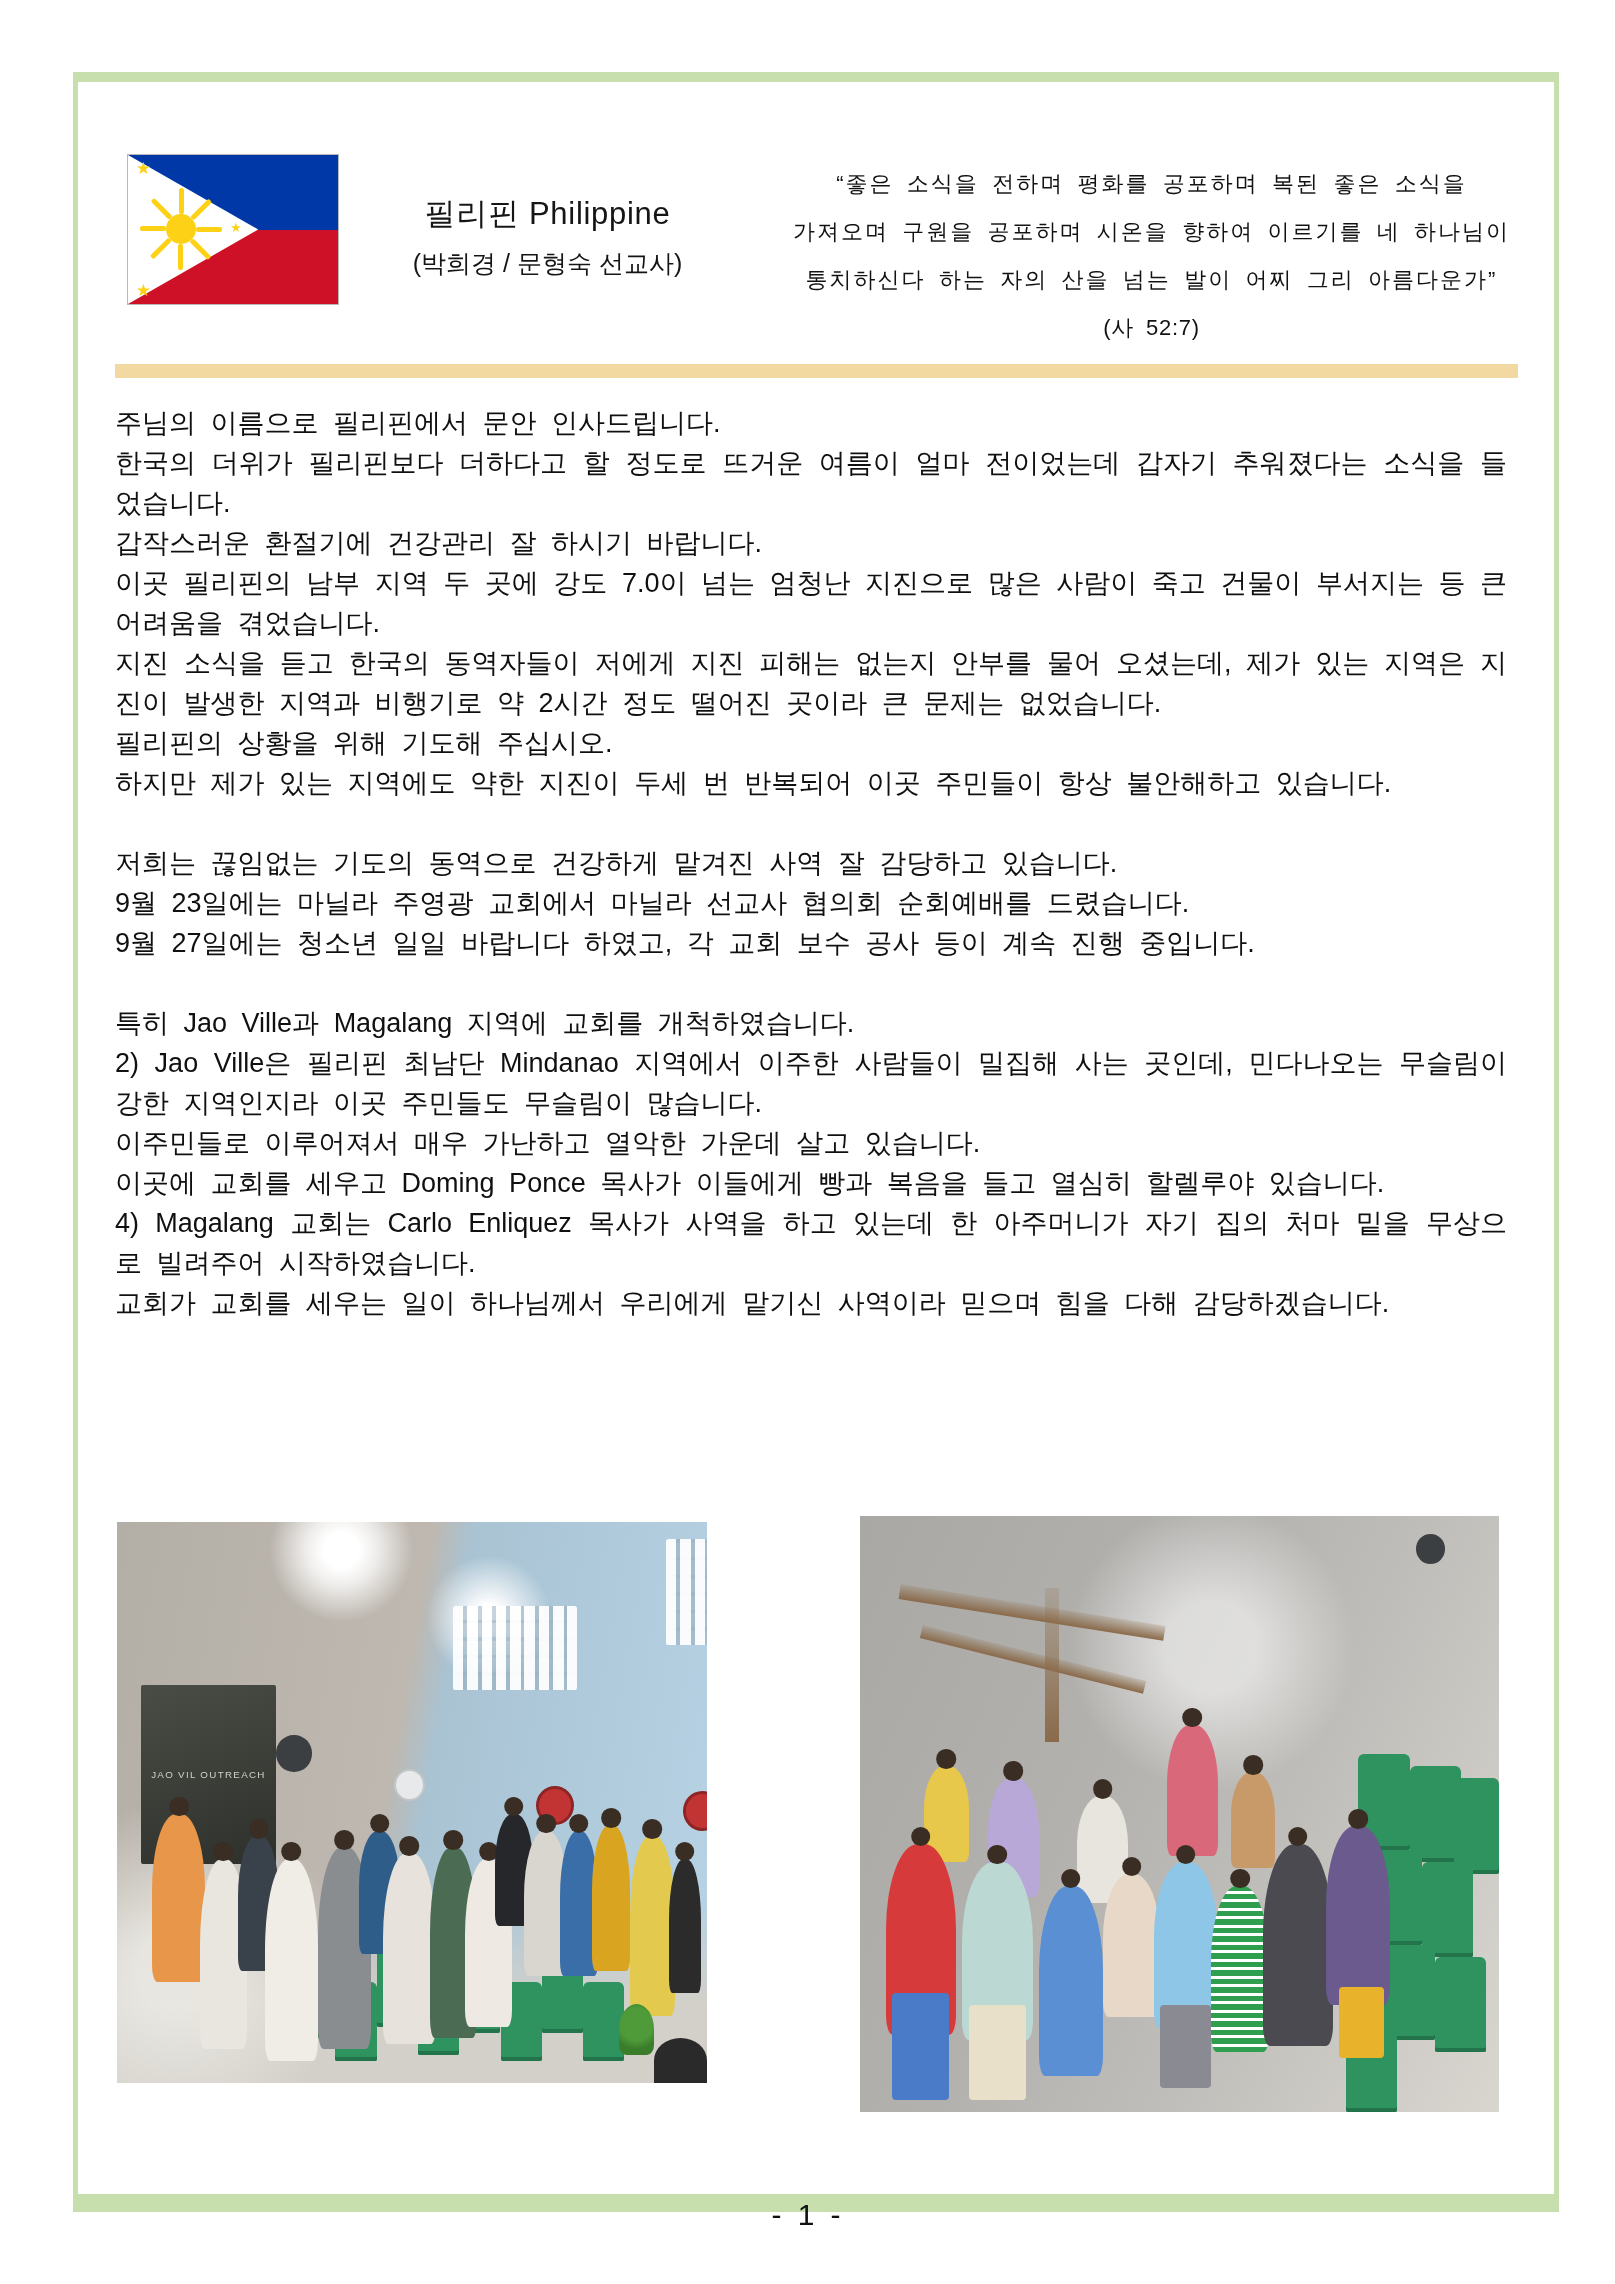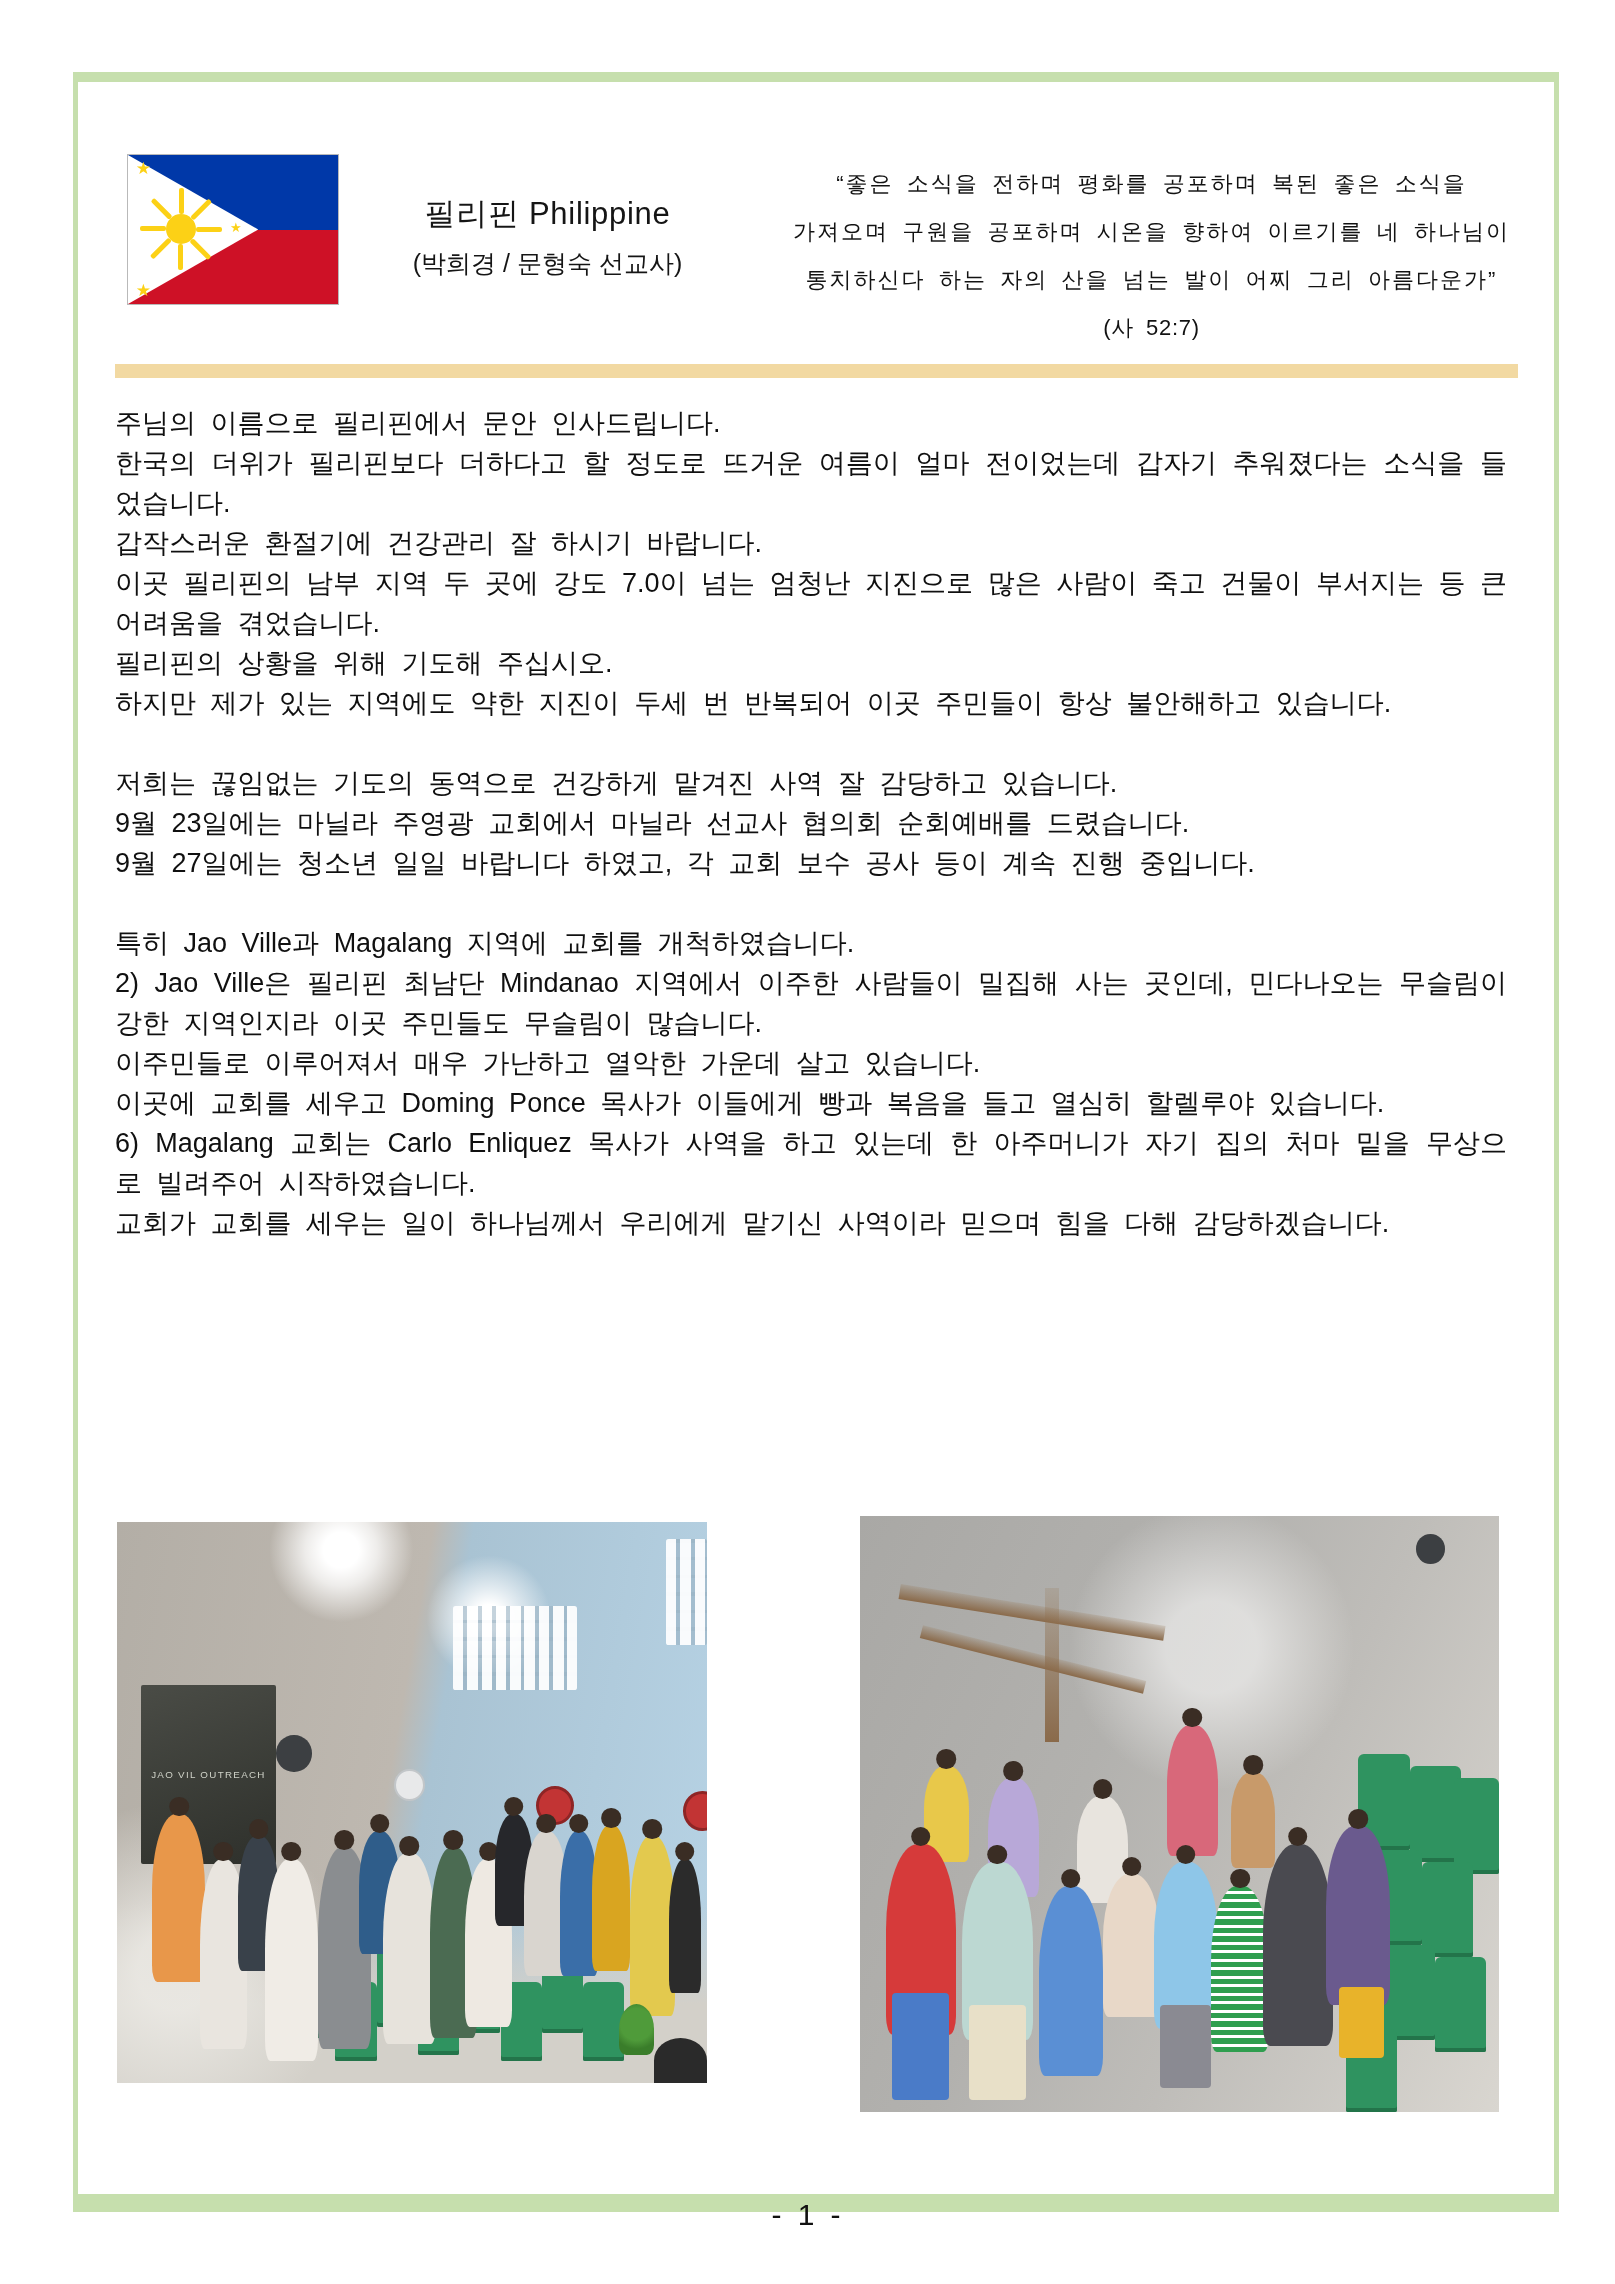--- a/index.html
+++ b/index.html
@@ -152,34 +152,35 @@
   </div>
 
   <div class="divider"></div>
 
   <div class="body-text">
     <div class="sec">
       <p>주님의 이름으로 필리핀에서 문안 인사드립니다.</p>
       <p>한국의 더위가 필리핀보다 더하다고 할 정도로 뜨거운 여름이 얼마 전이었는데 갑자기 추워졌다는 소식을 들었습니다.</p>
       <p>갑작스러운 환절기에 건강관리 잘 하시기 바랍니다.</p>
       <p>이곳 필리핀의 남부 지역 두 곳에 강도 7.0이 넘는 엄청난 지진으로 많은 사람이 죽고 건물이 부서지는 등 큰 어려움을 겪었습니다.</p>
+      <p>지진 소식을 듣고 한국의 동역자들이 저에게 지진 피해는 없는지 안부를 물어 오셨는데, 제가 있는 지역은 지진이 발생한 지역과 비행기로 약 2시간 정도 떨어진 곳이라 큰 문제는 없었습니다.</p>
       <p>필리핀의 상황을 위해 기도해 주십시오.</p>
       <p>하지만 제가 있는 지역에도 약한 지진이 두세 번 반복되어 이곳 주민들이 항상 불안해하고 있습니다.</p>
     </div>
     <div class="sec">
       <p>저희는 끊임없는 기도의 동역으로 건강하게 맡겨진 사역 잘 감당하고 있습니다.</p>
       <p>9월 23일에는 마닐라 주영광 교회에서 마닐라 선교사 협의회 순회예배를 드렸습니다.</p>
       <p>9월 27일에는 청소년 일일 바랍니다 하였고, 각 교회 보수 공사 등이 계속 진행 중입니다.</p>
     </div>
     <div class="sec">
       <p>특히 Jao Ville과 Magalang 지역에 교회를 개척하였습니다.</p>
       <p>2) Jao Ville은 필리핀 최남단 Mindanao 지역에서 이주한 사람들이 밀집해 사는 곳인데, 민다나오는 무슬림이 강한 지역인지라 이곳 주민들도 무슬림이 많습니다.</p>
       <p>이주민들로 이루어져서 매우 가난하고 열악한 가운데 살고 있습니다.</p>
       <p>이곳에 교회를 세우고 Doming Ponce 목사가 이들에게 빵과 복음을 들고 열심히 할렐루야 있습니다.</p>
-      <p>6) Magalang 교회는 Carlo Enliquez 목사가 사역을 하고 있는데 한 아주머니가 자기 집의 처마 밑을 무상으로 빌려주어 시작하였습니다.</p>
+      <p>4) Magalang 교회는 Carlo Enliquez 목사가 사역을 하고 있는데 한 아주머니가 자기 집의 처마 밑을 무상으로 빌려주어 시작하였습니다.</p>
       <p>교회가 교회를 세우는 일이 하나님께서 우리에게 맡기신 사역이라 믿으며 힘을 다해 감당하겠습니다.</p>
     </div>
   </div>
 
   <div class="photo photo-left">
     <div class="ph banner" style="left:4%;top:29%;width:23%;height:32%;">
       <span>JAO VIL OUTREACH</span>
     </div>
     <div class="ph glassblocks" style="left:57%;top:15%;width:21%;height:15%;"></div>
     <div class="ph glassblocks" style="left:93%;top:3%;width:7%;height:19%;"></div>

